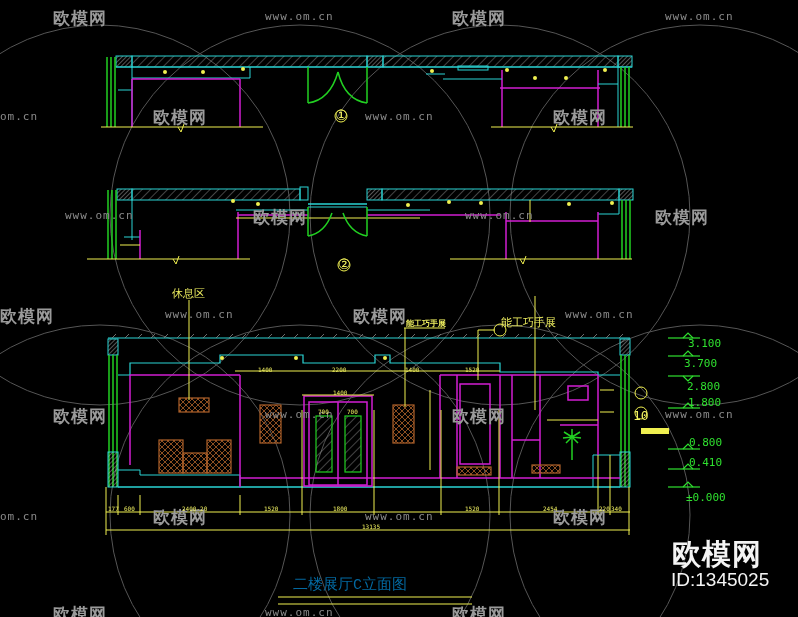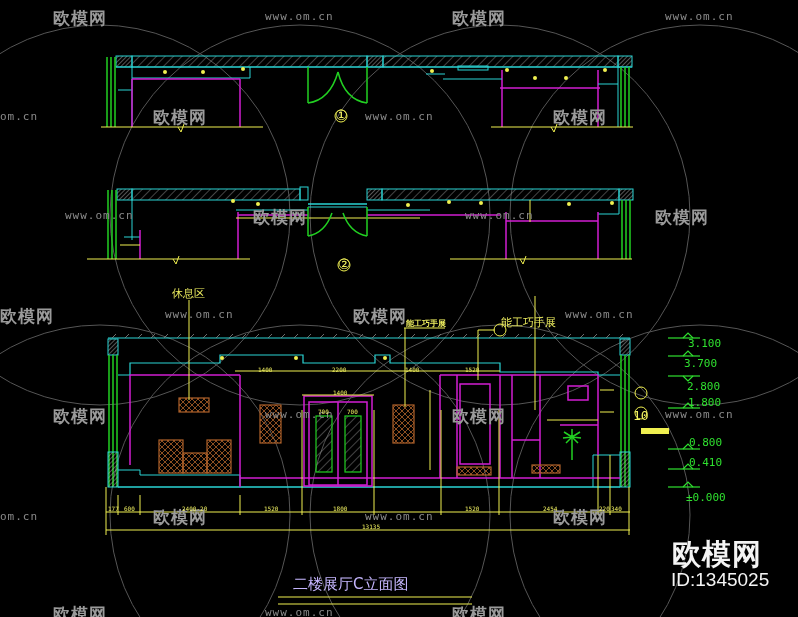--- a/index.html
+++ b/index.html
@@ -3,21 +3,21 @@
 <meta charset="utf-8">
 <style>
   html,body{margin:0;padding:0;background:#000;}
   body{width:798px;height:617px;position:relative;overflow:hidden;font-family:"DejaVu Sans",sans-serif;}
   #canvas{position:absolute;left:0;top:0;}
   .wm-text{position:absolute;color:#8a8a8a;font-family:"DejaVu Sans Mono",monospace;font-size:11px;letter-spacing:1px;}
   .wm-logo{position:absolute;color:#9a9a9a;font-size:17px;font-weight:bold;letter-spacing:1px;}
   .label{position:absolute;color:#f0f060;font-size:11px;white-space:nowrap;}
   .lvl{position:absolute;color:#2fe02f;font-size:11px;font-family:"DejaVu Sans Mono",monospace;}
   .dim{position:absolute;color:#f0f060;font-size:6px;font-family:"DejaVu Sans Mono",monospace;}
-  .title{position:absolute;left:293px;top:575px;color:#c4b5fd;font-size:15px;}
+  .title{position:absolute;left:293px;top:575px;color:#0369a1;font-size:15px;font-family:Liberation Mono, monospace;}
   .brand{position:absolute;left:672px;top:535px;color:#f4f4f4;font-size:29px;font-weight:bold;letter-spacing:1px;}
   .brand-id{position:absolute;left:671px;top:569px;color:#f4f4f4;font-size:19px;font-family:"Liberation Sans",sans-serif;}
   .circ{position:absolute;color:#f0f060;font-size:14px;}
 </style>
 </head>
 <body>
 
 <svg id="canvas" width="798" height="617" viewBox="0 0 798 617">
   <defs>
     <pattern id="hatch" width="6" height="6" patternUnits="userSpaceOnUse" patternTransform="rotate(45)">

